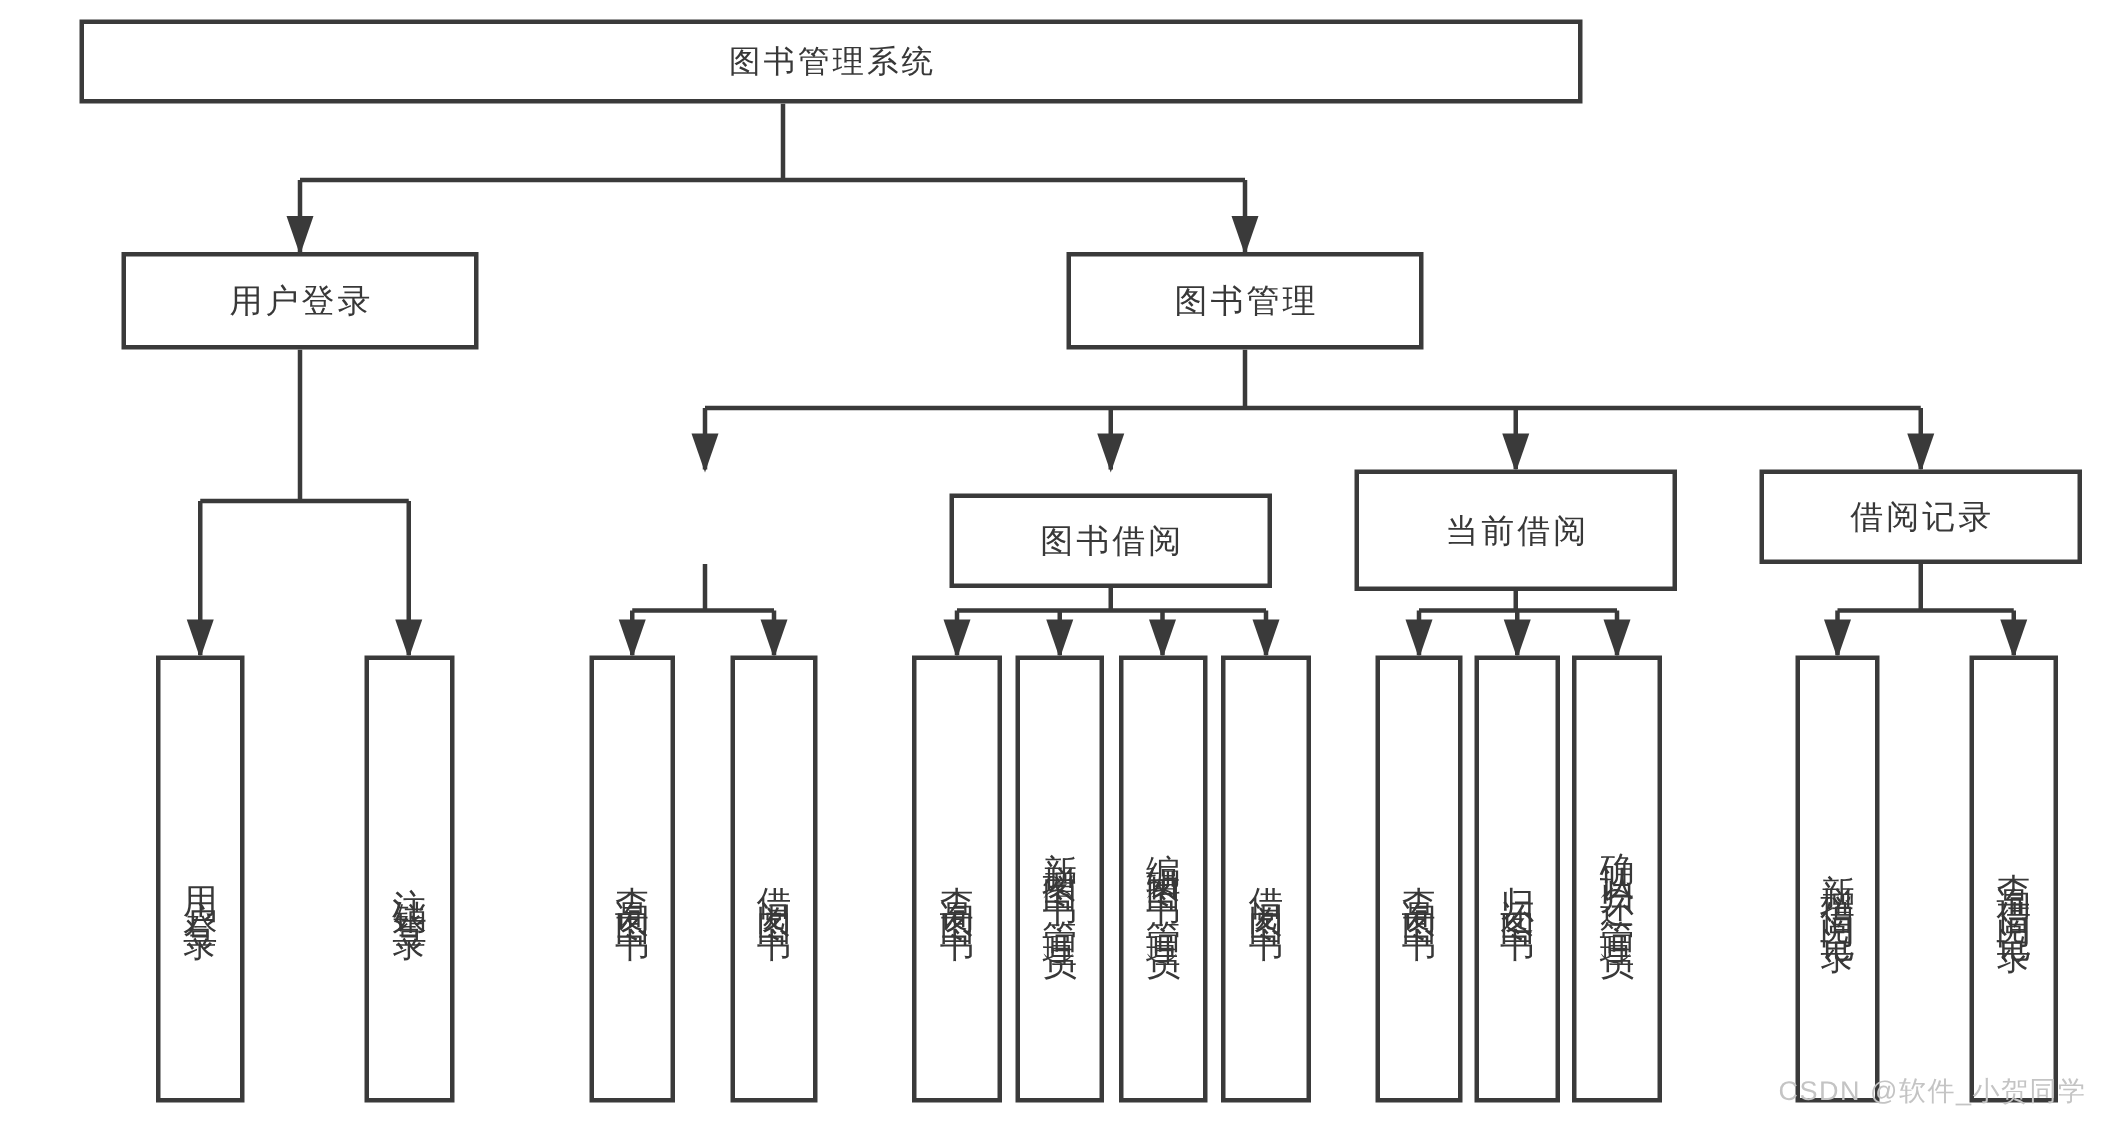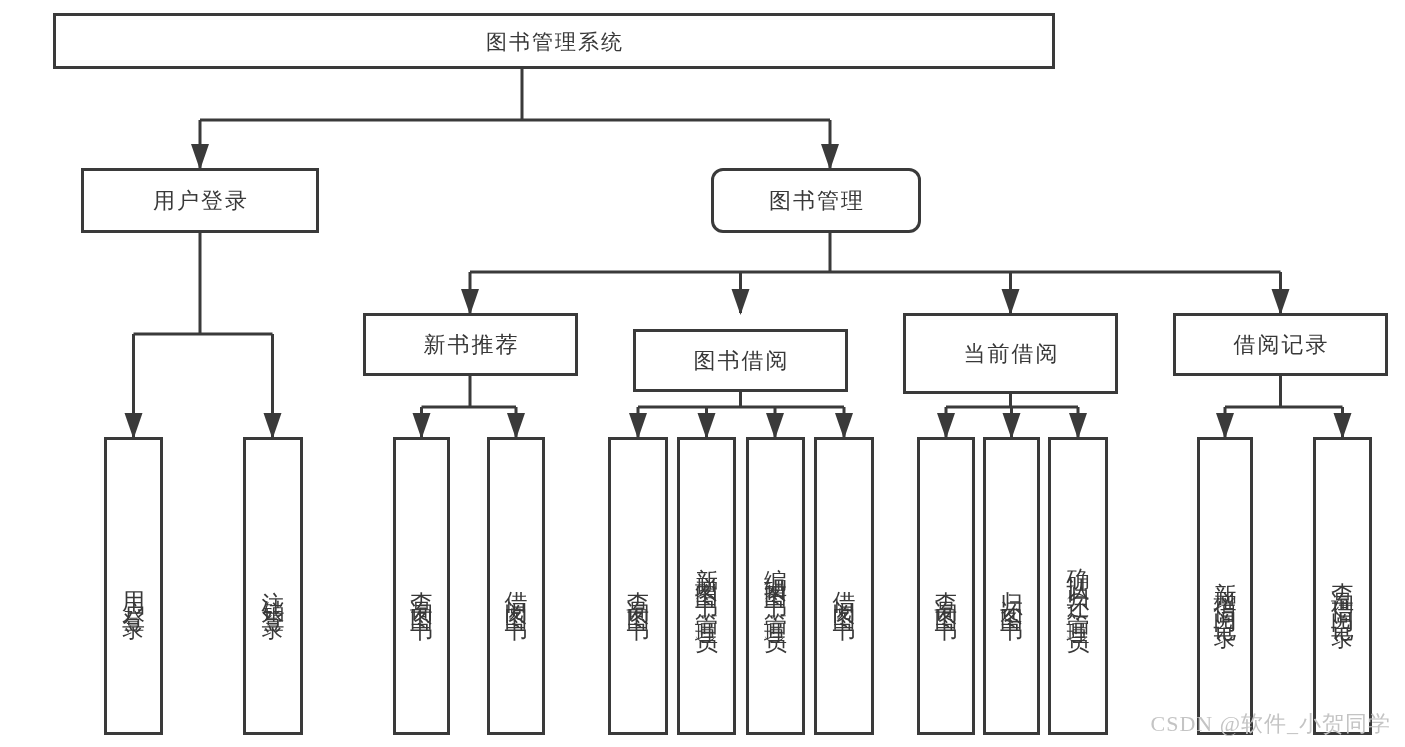--- a/index.html
+++ b/index.html
@@ -35,26 +35,25 @@
   .vbox{
     writing-mode:vertical-rl;
     text-orientation:mixed;
     font-size:23px;
     letter-spacing:9px;
     padding-top:9px; 
   }
   .watermark{
     position:absolute;
     right:14px;bottom:8px;
-    font-size:22px;
+    font-size:18px;
     color:var(--watermark);
     letter-spacing:1px;
     z-index:5;
     white-space:nowrap;
-    font-family:Liberation Serif, serif;
   }
 </style>
 </head>
 <body>
 
 <div class="canvas">
 
   <svg class="connectors" viewBox="0 0 1405 747">
 
     <path d="M522,69 V120 M200,120 H830 M200,120 V168 M830,120 V168"></path>
@@ -90,23 +89,22 @@
     <polygon points="946,439 937,413 955,413"></polygon>
     <polygon points="1011.5,439 1002.5,413 1020.5,413"></polygon>
     <polygon points="1078,439 1069,413 1087,413"></polygon>
     <polygon points="1225,439 1216,413 1234,413"></polygon>
     <polygon points="1342.5,439 1333.5,413 1351.5,413"></polygon>
   </svg>
 
   <div class="node hbox root" style="left:21px;top:13px;width:1002px;height:56px;margin-left:32px;">图书管理系统</div>
 
   <div class="node hbox" style="left:81px;top:168px;width:238px;height:65px;">用户登录</div>
-  <div class="node hbox" style="left:711px;top:168px;width:210px;height:65px;border-radius:12px;">图书管理</div>
+  <div class="node hbox" style="left:711px;top:168px;width:238px;height:65px;">图书管理</div>
 
-  <div class="node hbox" style="left:363px;top:313px;width:215px;height:63px;">新书推荐</div>
   <div class="node hbox" style="left:633px;top:329px;width:215px;height:63px;">图书借阅</div>
   <div class="node hbox" style="left:903px;top:313px;width:215px;height:81px;">当前借阅</div>
   <div class="node hbox" style="left:1173px;top:313px;width:215px;height:63px;">借阅记录</div>
 
   <div class="node vbox" style="left:104px;top:437px;width:59px;height:298px;">用户登录</div>
   <div class="node vbox" style="left:243px;top:437px;width:60px;height:298px;">注销登录</div>
 
   <div class="node vbox" style="left:393px;top:437px;width:57px;height:298px;">查询图书</div>
   <div class="node vbox" style="left:487px;top:437px;width:58px;height:298px;">借阅图书</div>
 

